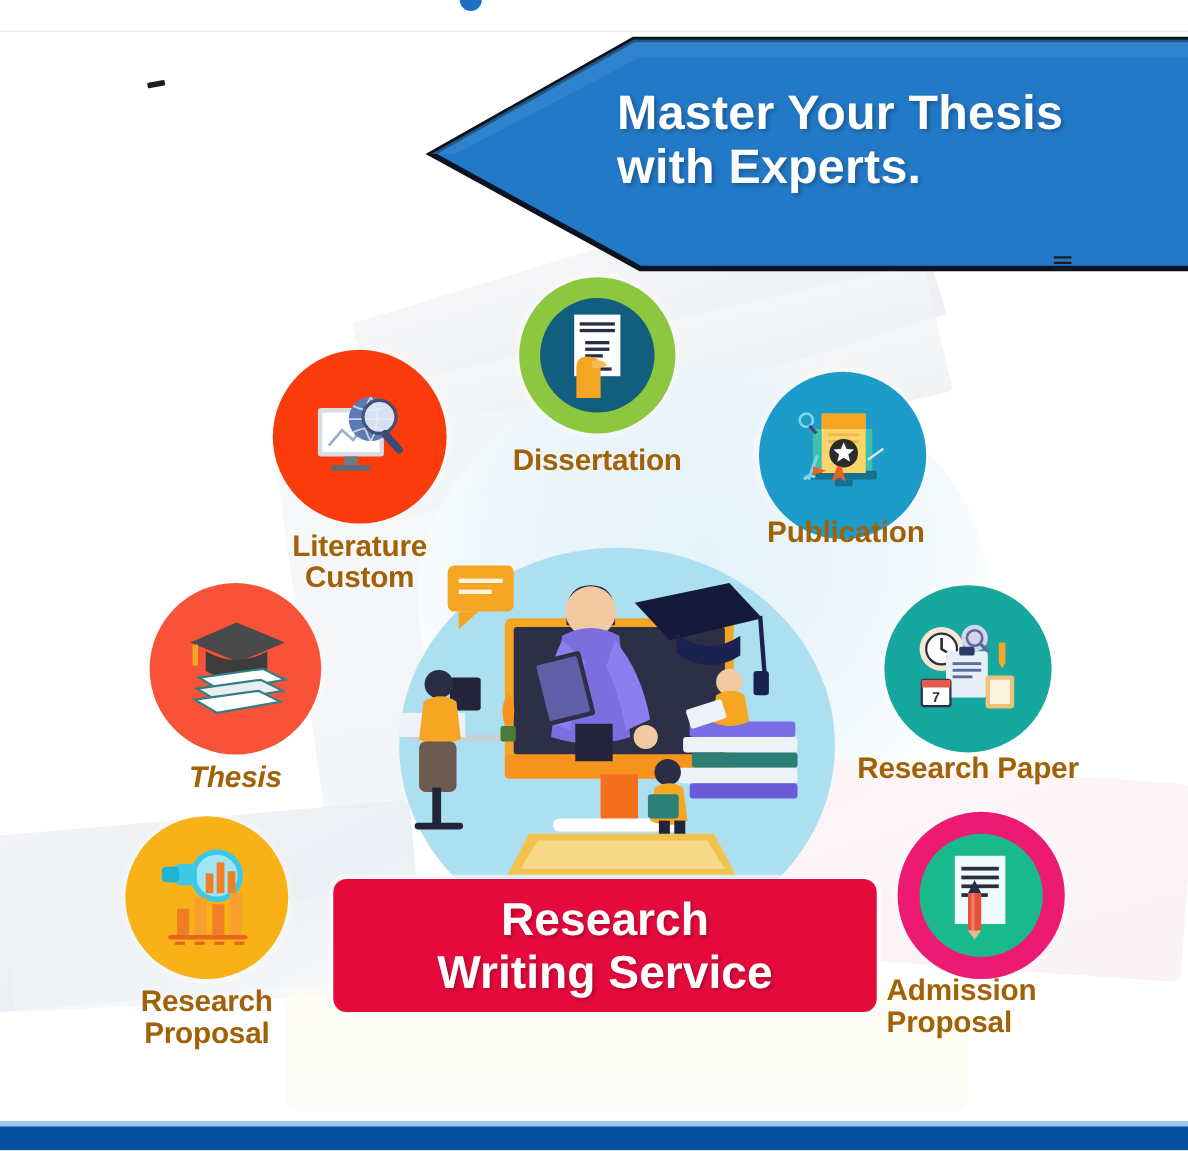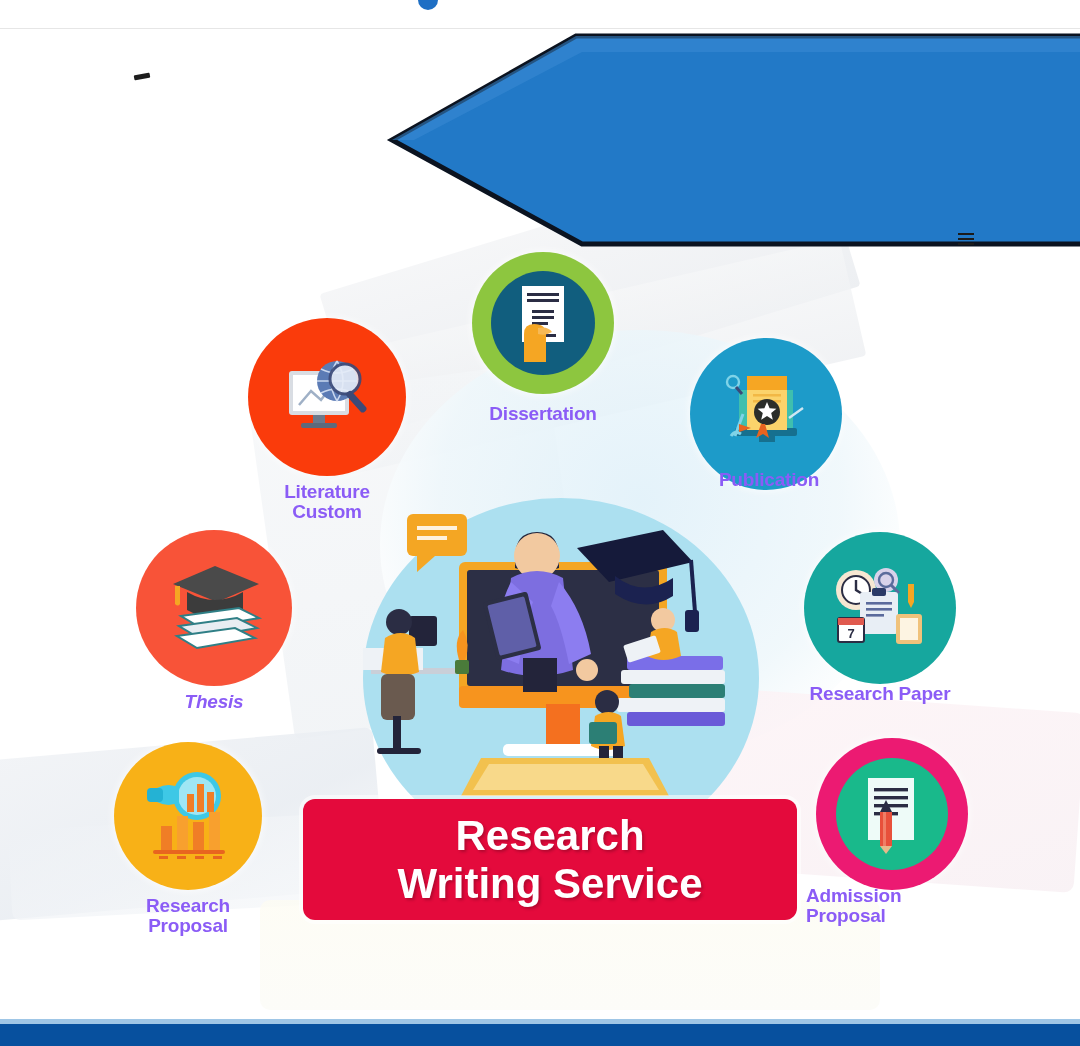--- a/index.html
+++ b/index.html
@@ -123,23 +123,23 @@
   .node { position: absolute; }
   .node-circle {
     position: absolute;
     border-radius: 50%;
     display: flex; align-items: center; justify-content: center;
     box-shadow: 0 0 10px rgba(255,255,255,.85);
   }
   .node-circle svg { display: block; }
   .node-label {
     position: absolute;
-    color: #8b5cf6;
+    color: #a16207;
     font-weight: 700;
-    font-size: 19px;
+    font-size: 27px;
     line-height: 1.06;
     white-space: pre-line;
     text-align: center;
     letter-spacing: -.2px;
   }
 
   
   .cta {
     position: absolute;
     left: 303px; top: 799px;
@@ -197,20 +197,22 @@
 
   <div class="top-hairline"></div>
   <div class="top-dot"></div>
   <div class="stray-dash"></div>
 
   <div class="ribbon">
     <svg viewBox="0 0 700 208" preserveAspectRatio="none" aria-hidden="true">
       <polygon points="190,0 700,0 700,208 196,208 6,104" fill="#2279c7" stroke="#0b1320" stroke-width="5"></polygon>
       <polygon points="190,0 700,0 700,16 196,16 28,104 6,104" fill="#3a8ad3" opacity=".55" stroke="none"></polygon>
     </svg>
+    <div class="ribbon-text">Master Your Thesis
+with Experts.</div>
   </div>
   <div class="ribbon-marks">
     <span></span>
       <span></span>
       <span></span>
   </div>
 
   <div class="center-circle"></div>
   <div class="center-art">
     <svg viewBox="0 0 400 380" aria-hidden="true">

